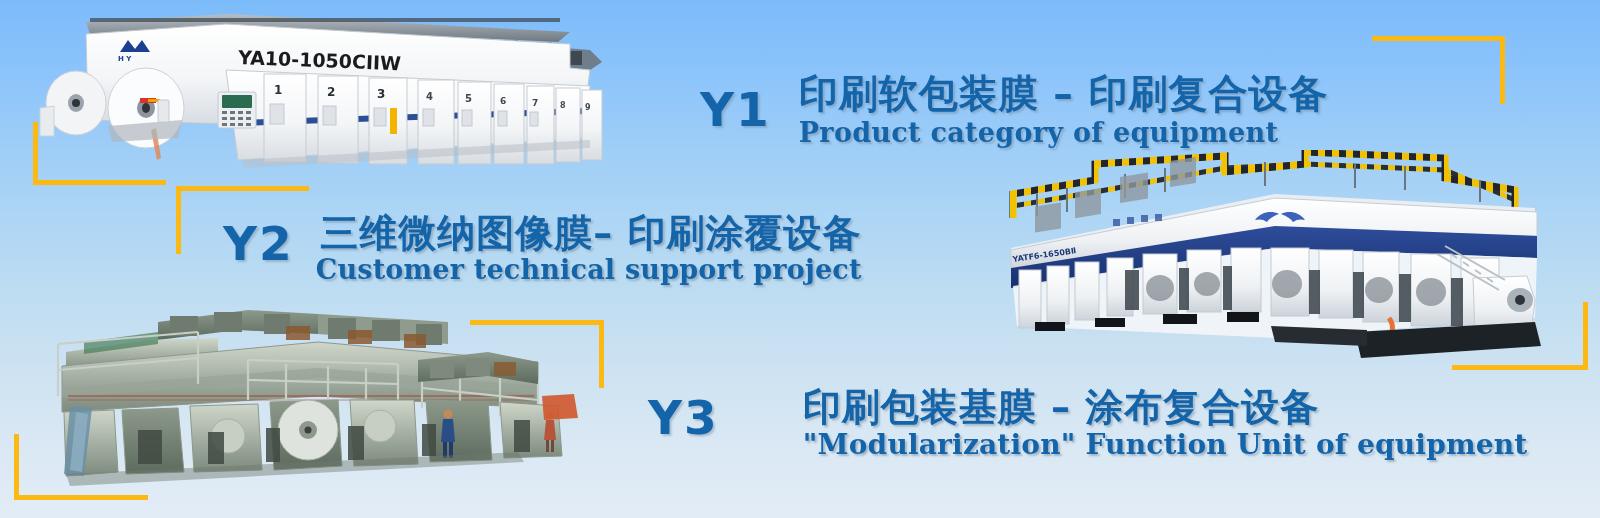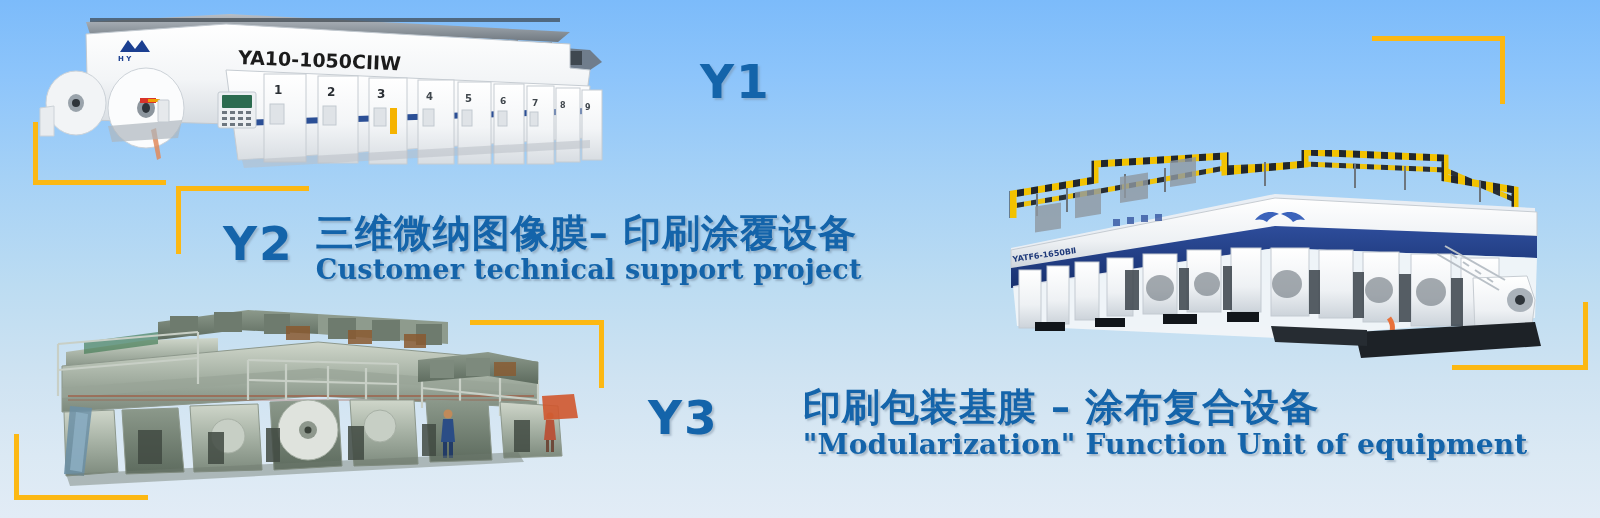--- a/index.html
+++ b/index.html
@@ -57,30 +57,30 @@
   .ttl-en {
     font-family: "DejaVu Serif", "Liberation Serif", serif;
     font-weight: bold;
     color: #1464aa;
     line-height: 1.1;
     white-space: nowrap;
     text-shadow: 2px 2px 2px rgba(120,140,160,.55);
   }
 
   
-  #row-y1 { left: 700px; top: 44px; }
+  #row-y1 { left: 700px; top: 72px; }
   #row-y1 .ycode { font-size: 47px; padding-top: 14px; }
   #row-y1 .ttl-wrap { margin-left: 28px; }
   #row-y1 .ttl-cn { font-size: 39px; letter-spacing: 1px; }
   #row-y1 .ttl-en { font-size: 27px; letter-spacing: .3px; margin-top: 2px; }
 
   
   #row-y2 { left: 223px; top: 212px; }
   #row-y2 .ycode { font-size: 47px; padding-top: 8px; }
-  #row-y2 .ttl-wrap { margin-left: 22px; }
+  #row-y2 .ttl-wrap { margin-left: 22px; align-items: flex-end; }
   #row-y2 .ttl-cn { font-size: 38px; letter-spacing: 1px; }
   #row-y2 .ttl-en { font-size: 27px; letter-spacing: .2px; margin-top: 0; }
 
   
   #row-y3 { left: 648px; top: 386px; gap: 48px; }
   #row-y3 .ycode { font-size: 47px; padding-top: 8px; }
   #row-y3 .ttl-wrap { margin-left: 36px; }
   #row-y3 .ttl-cn { font-size: 38px; letter-spacing: 1px; }
   #row-y3 .ttl-en { font-size: 28px; letter-spacing: .2px; margin-top: 1px; }
 
@@ -479,20 +479,24 @@
       </g>
 
       <path d="M524,96 L556,94 L560,118 L526,120 Z" fill="#d0562e" opacity=".9"></path>
 
       <path d="M48,174 L500,152 L506,162 L52,186 Z" fill="#6f7a6f" opacity=".45"></path>
     </svg>
   </div>
 
   <div class="row" id="row-y1">
     <div class="ycode">Y1</div>
+    <div class="ttl-wrap">
+      <div class="ttl-cn">印刷软包装膜 – 印刷复合设备</div>
+      <div class="ttl-en">Product category of equipment</div>
+    </div>
   </div>
 
   <div class="row" id="row-y2">
     <div class="ycode">Y2</div>
     <div class="ttl-wrap">
       <div class="ttl-cn">三维微纳图像膜– 印刷涂覆设备</div>
       <div class="ttl-en">Customer technical support project</div>
     </div>
   </div>
 

